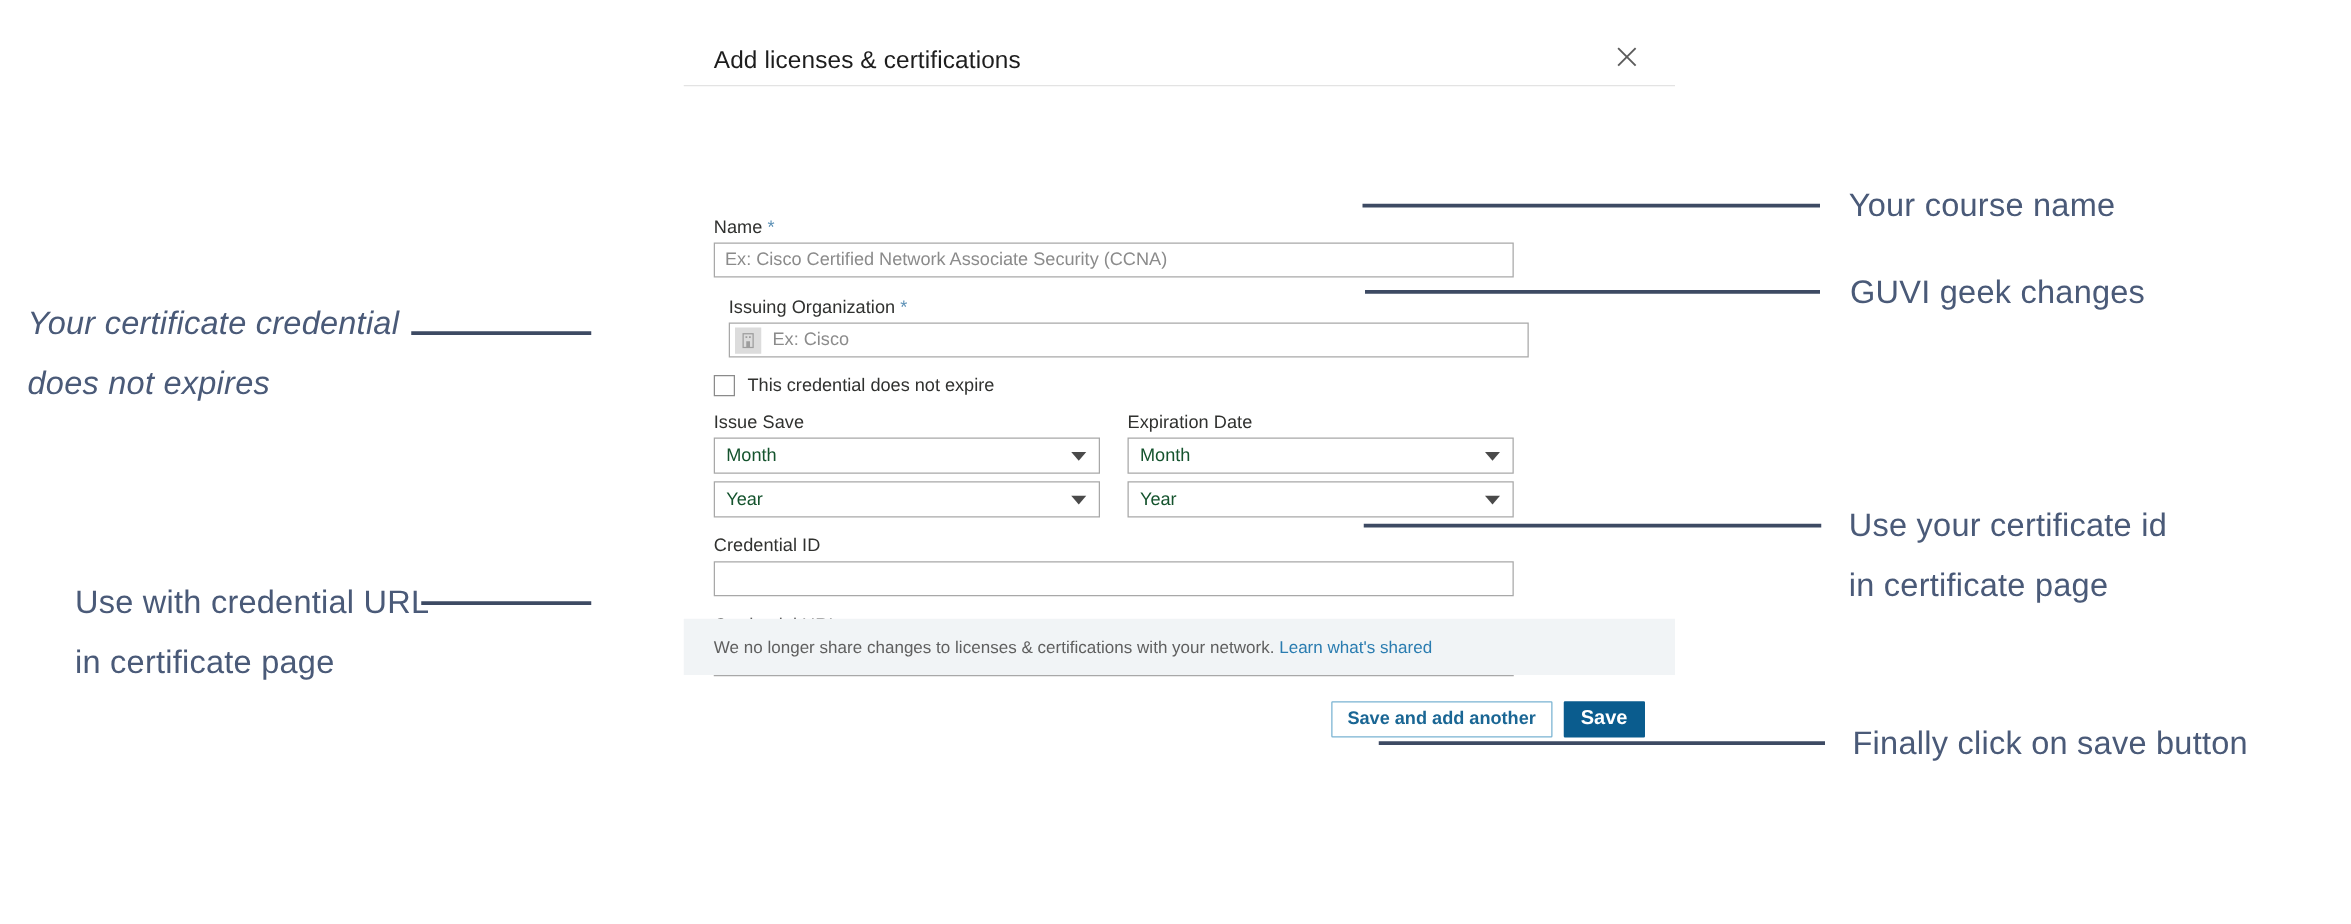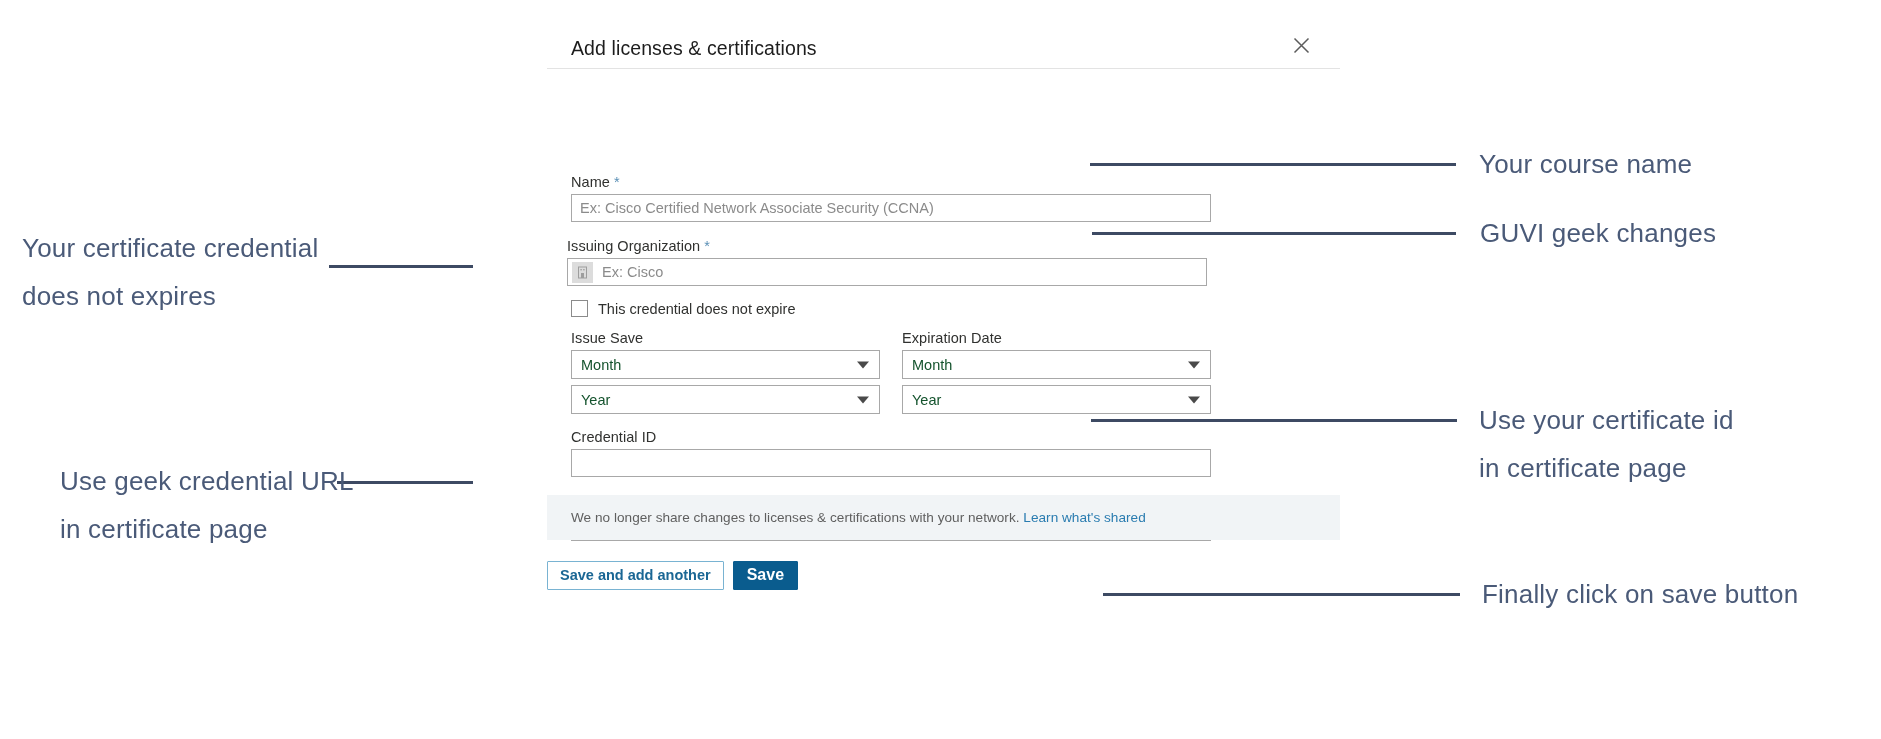--- a/index.html
+++ b/index.html
@@ -98,21 +98,21 @@
     width: 21px;
     height: 21px;
     background: #dcdcdc;
     display: flex;
     align-items: center;
     justify-content: center;
     pointer-events: none;
   }
 
   .row-name   { position: absolute; left: 24px; top: 105px;  width: 640px; }
-  .row-org    { position: absolute; left: 20px; top: 169px;  width: 640px; }
+  .row-org    { position: absolute; left: 36px; top: 169px;  width: 640px; }
   .row-check  { position: absolute; left: 24px; top: 231px;  width: 640px; display: flex; align-items: center; }
   .row-dates  { position: absolute; left: 24px; top: 261px;  width: 640px; }
   .row-cid    { position: absolute; left: 24px; top: 360px;  width: 640px; }
   .row-curl   { position: absolute; left: 24px; top: 424px;  width: 640px; }
 
   .checkbox {
     width: 17px;
     height: 17px;
     border: 1px solid #8b8b8b;
     background: #fff;
@@ -186,21 +186,21 @@
   }
 
   
   .footer {
     position: absolute;
     left: 0;
     top: 545px;
     width: 793px;
     height: 60px;
     display: flex;
-    justify-content: flex-start;
+    justify-content: flex-end;
     align-items: center;
     padding-right: 24px;
     box-sizing: border-box;
     gap: 9px;
   }
   .btn-secondary {
     height: 29px;
     padding: 0 12px;
     border: 1px solid #79b3d2;
     background: #ffffff;
@@ -240,21 +240,21 @@
     height: 3px;
     background: #3d4a63;
   }
 
   #anno-course       { left: 1479px; top: 140px; }
   #anno-course-line  { left: 1090px; top: 163px; width: 366px; }
 
   #anno-guvi         { left: 1480px; top: 209px; }
   #anno-guvi-line    { left: 1092px; top: 232px; width: 364px; }
 
-  #anno-expire       { left: 22px; top: 224px; line-height: 48px; }
+  #anno-expire       { left: 22px; top: 234px; line-height: 48px; font-style: italic; }
   #anno-expire-line  { left: 329px; top: 265px; width: 144px; }
 
   #anno-credid       { left: 1479px; top: 396px; }
   #anno-credid-line  { left: 1091px; top: 419px; width: 366px; }
 
   #anno-credurl      { left: 60px; top: 457px; }
   #anno-credurl-line { left: 337px; top: 481px; width: 136px; }
 
   #anno-save         { left: 1482px; top: 570px; }
   #anno-save-line    { left: 1103px; top: 593px; width: 357px; }
@@ -377,18 +377,18 @@
 </div>
 
 <div class="anno-line" id="anno-credid-line"></div>
 <div class="anno-text" id="anno-credid">
   <span>Use your certificate id</span><br>
   <span>in certificate page</span>
 </div>
 
 <div class="anno-line" id="anno-credurl-line"></div>
 <div class="anno-text" id="anno-credurl">
-  <span>Use geek credential URL</span><br>
+  <span>Use with credential URL</span><br>
   <span>in certificate page</span>
 </div>
 
 <div class="anno-line" id="anno-save-line"></div>
 <div class="anno-text" id="anno-save">Finally click on save button</div>
 
 </body></html>

